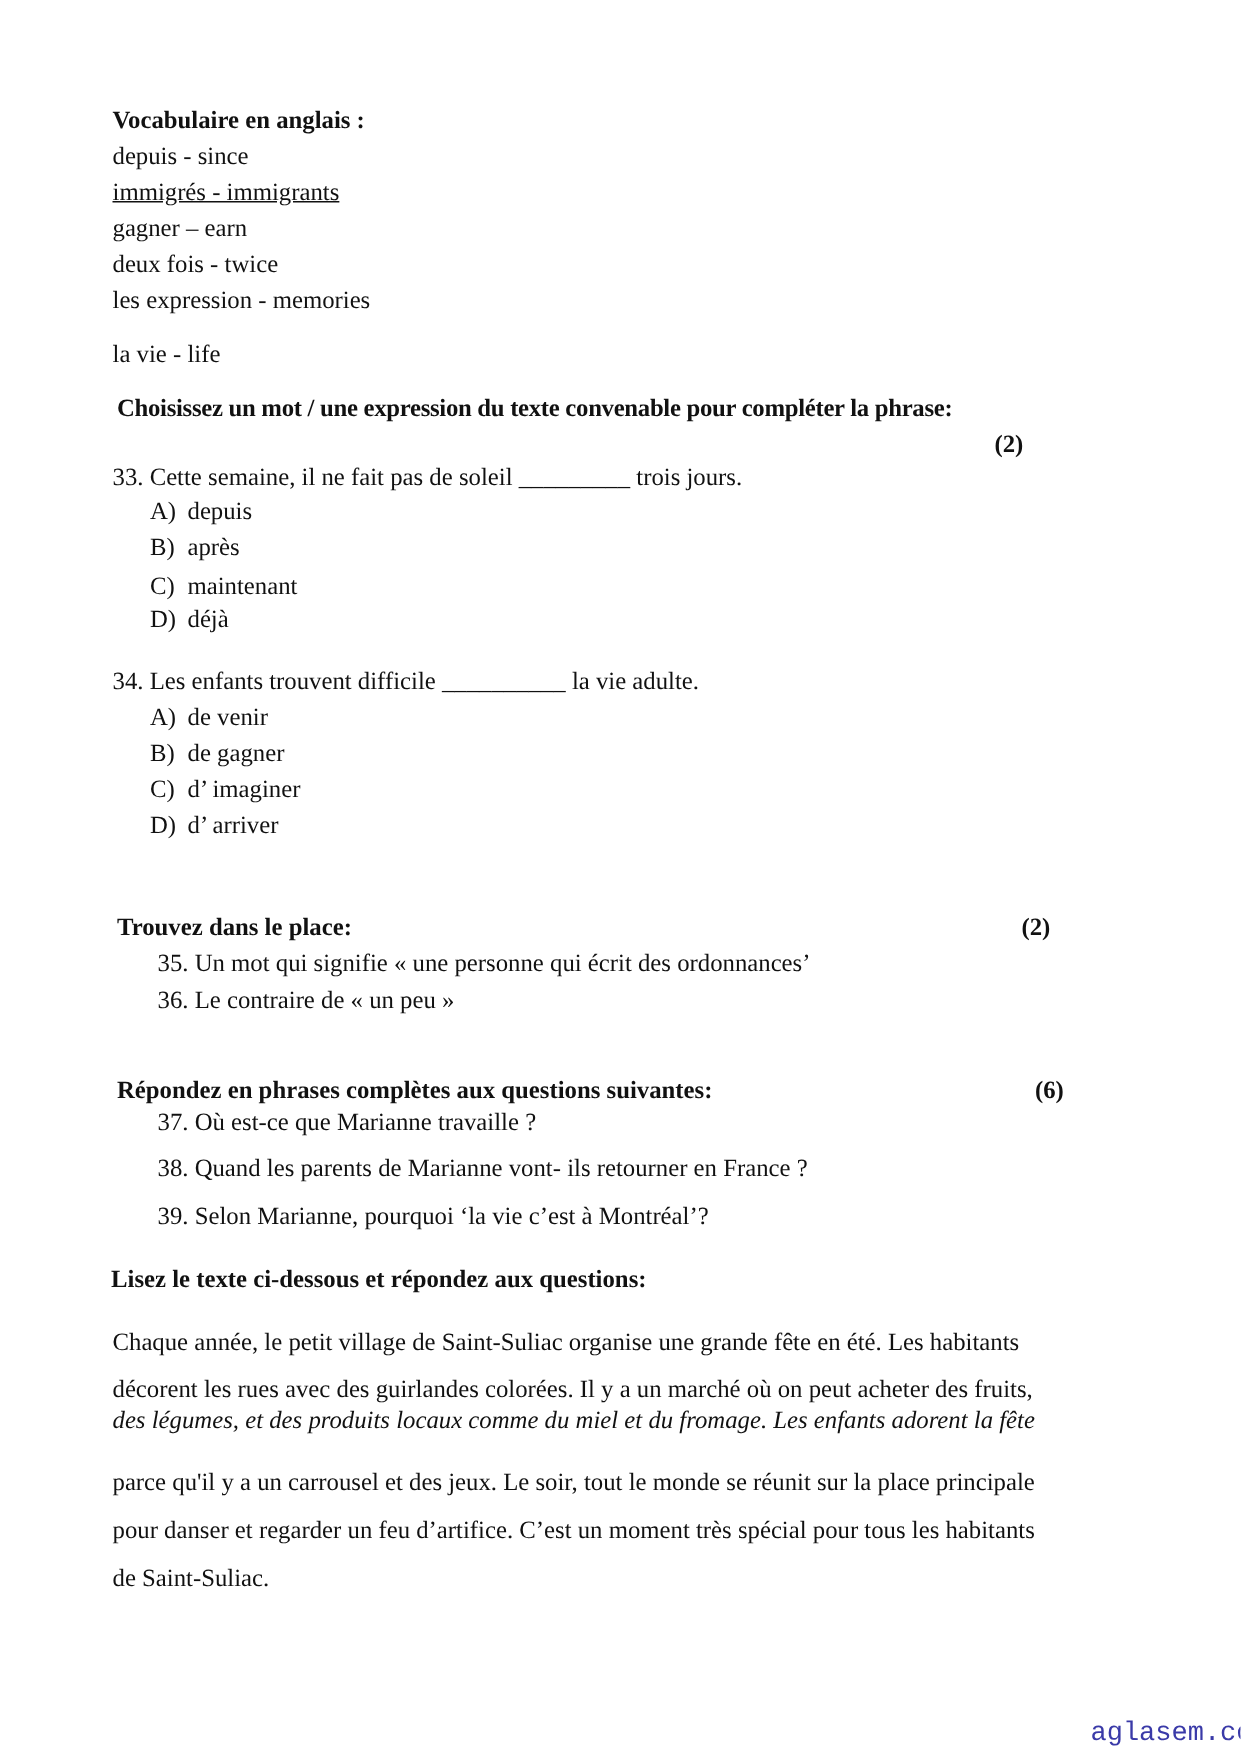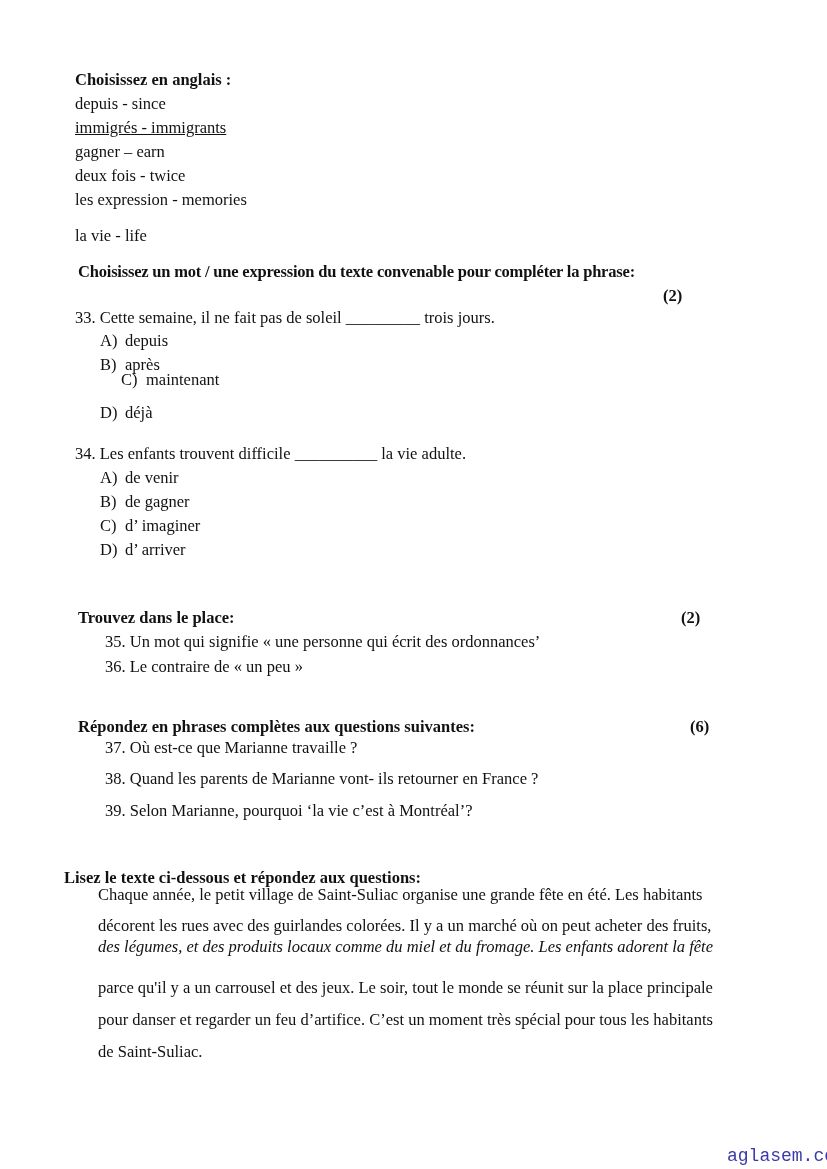--- a/index.html
+++ b/index.html
@@ -6,61 +6,61 @@
   body {
     width: 827px; height: 1169px; position: relative; overflow: hidden;
     font-family: "Liberation Serif", serif; color: #111; font-size: 16.5px;
   }
   .abs { position: absolute; white-space: nowrap; }
   .b { font-weight: bold; }
   .vocab-line { left: 75px; }
   .opt { left: 100px; }
   .opt .letter { display: inline-block; width: 25px; }
   .q-ind { left: 105px; }
-  .para-line { left: 75px; margin-left: 23px; }
+  .para-line { left: 75px; }
   .footer { font-family: Liberation Mono, monospace; font-size: 18px; color: #3a3aa8; }
 </style>
 </head>
 <body>
 
-<div class="abs b" style="left:75px; top:70px;">Choisissez en anglais :</div>
+<div class="abs b" style="left:75px; top:70px;">Vocabulaire en anglais :</div>
 <div class="abs vocab-line" style="top:94px;">depuis - since</div>
 <div class="abs vocab-line" style="top:118px;text-decoration:underline;">immigrés - immigrants</div>
 <div class="abs vocab-line" style="top:142px;">gagner – earn</div>
 <div class="abs vocab-line" style="top:166px;">deux fois - twice</div>
 <div class="abs vocab-line" style="top:190px;">les expression - memories</div>
 <div class="abs vocab-line" style="top:226px;">la vie - life</div>
 
 <div class="abs b" style="left:78px; top:262px; letter-spacing:-0.2px;">Choisissez un mot / une expression du texte convenable pour compléter la phrase:</div>
 <div class="abs b" style="left:663px; top:286px;">(2)</div>
 
 <div class="abs" style="left:75px; top:308px;">33. Cette semaine, il ne fait pas de soleil _________ trois jours.</div>
 <div class="abs opt" style="top:331px;"><span class="letter">A)</span><span>depuis</span></div>
 <div class="abs opt" style="top:355px;"><span class="letter">B)</span><span>après</span></div>
-<div class="abs opt" style="top:370px;margin-left:21px;"><span class="letter">C)</span><span>maintenant</span></div>
+<div class="abs opt" style="top:381px;"><span class="letter">C)</span><span>maintenant</span></div>
 <div class="abs opt" style="top:403px;"><span class="letter">D)</span><span>déjà</span></div>
 
 <div class="abs" style="left:75px; top:444px;">34. Les enfants trouvent difficile __________ la vie adulte.</div>
 <div class="abs opt" style="top:468px;"><span class="letter">A)</span><span>de venir</span></div>
 <div class="abs opt" style="top:492px;"><span class="letter">B)</span><span>de gagner</span></div>
 <div class="abs opt" style="top:516px;"><span class="letter">C)</span><span>d’ imaginer</span></div>
 <div class="abs opt" style="top:540px;"><span class="letter">D)</span><span>d’ arriver</span></div>
 
 <div class="abs b" style="left:78px; top:608px;">Trouvez dans le place:</div>
 <div class="abs b" style="left:681px; top:608px;">(2)</div>
 <div class="abs q-ind" style="top:632px;">35. Un mot qui signifie  « une personne qui écrit des ordonnances’</div>
 <div class="abs q-ind" style="top:657px;">36.  Le contraire de  « un peu  »</div>
 
 <div class="abs b" style="left:78px; top:717px;">Répondez en phrases complètes aux questions suivantes:</div>
 <div class="abs b" style="left:690px; top:717px;">(6)</div>
 <div class="abs q-ind" style="top:738px;">37. Où est-ce que Marianne travaille ?</div>
 <div class="abs q-ind" style="top:769px;">38. Quand les parents de Marianne vont- ils retourner en France ?</div>
 <div class="abs q-ind" style="top:801px;">39. Selon Marianne, pourquoi ‘la vie c’est à Montréal’?</div>
 
-<div class="abs b" style="left:64px; top:843px;margin-top:25px;">Lisez le texte ci-dessous et répondez aux questions:</div>
+<div class="abs b" style="left:74px; top:843px;">Lisez le texte ci-dessous et répondez aux questions:</div>
 <div class="abs para-line" style="top:885px;">Chaque année, le petit village de Saint-Suliac organise une grande fête en été. Les habitants</div>
 <div class="abs para-line" style="top:916px;">décorent les rues avec des guirlandes colorées. Il y a un marché où on peut acheter des fruits,</div>
 <div class="abs para-line" style="top:937px;font-style:italic;">des légumes, et des produits locaux comme du miel et du fromage. Les enfants adorent la fête</div>
 <div class="abs para-line" style="top:978px;">parce qu'il y a un carrousel et des jeux. Le soir, tout le monde se réunit sur la place principale</div>
 <div class="abs para-line" style="top:1010px;">pour danser et regarder un feu d’artifice. C’est un moment très spécial pour tous les habitants</div>
 <div class="abs para-line" style="top:1042px;">de Saint-Suliac.</div>
 
 <div class="abs footer" style="left:727px; top:1146px;">aglasem.com</div>
 
 </body></html>

